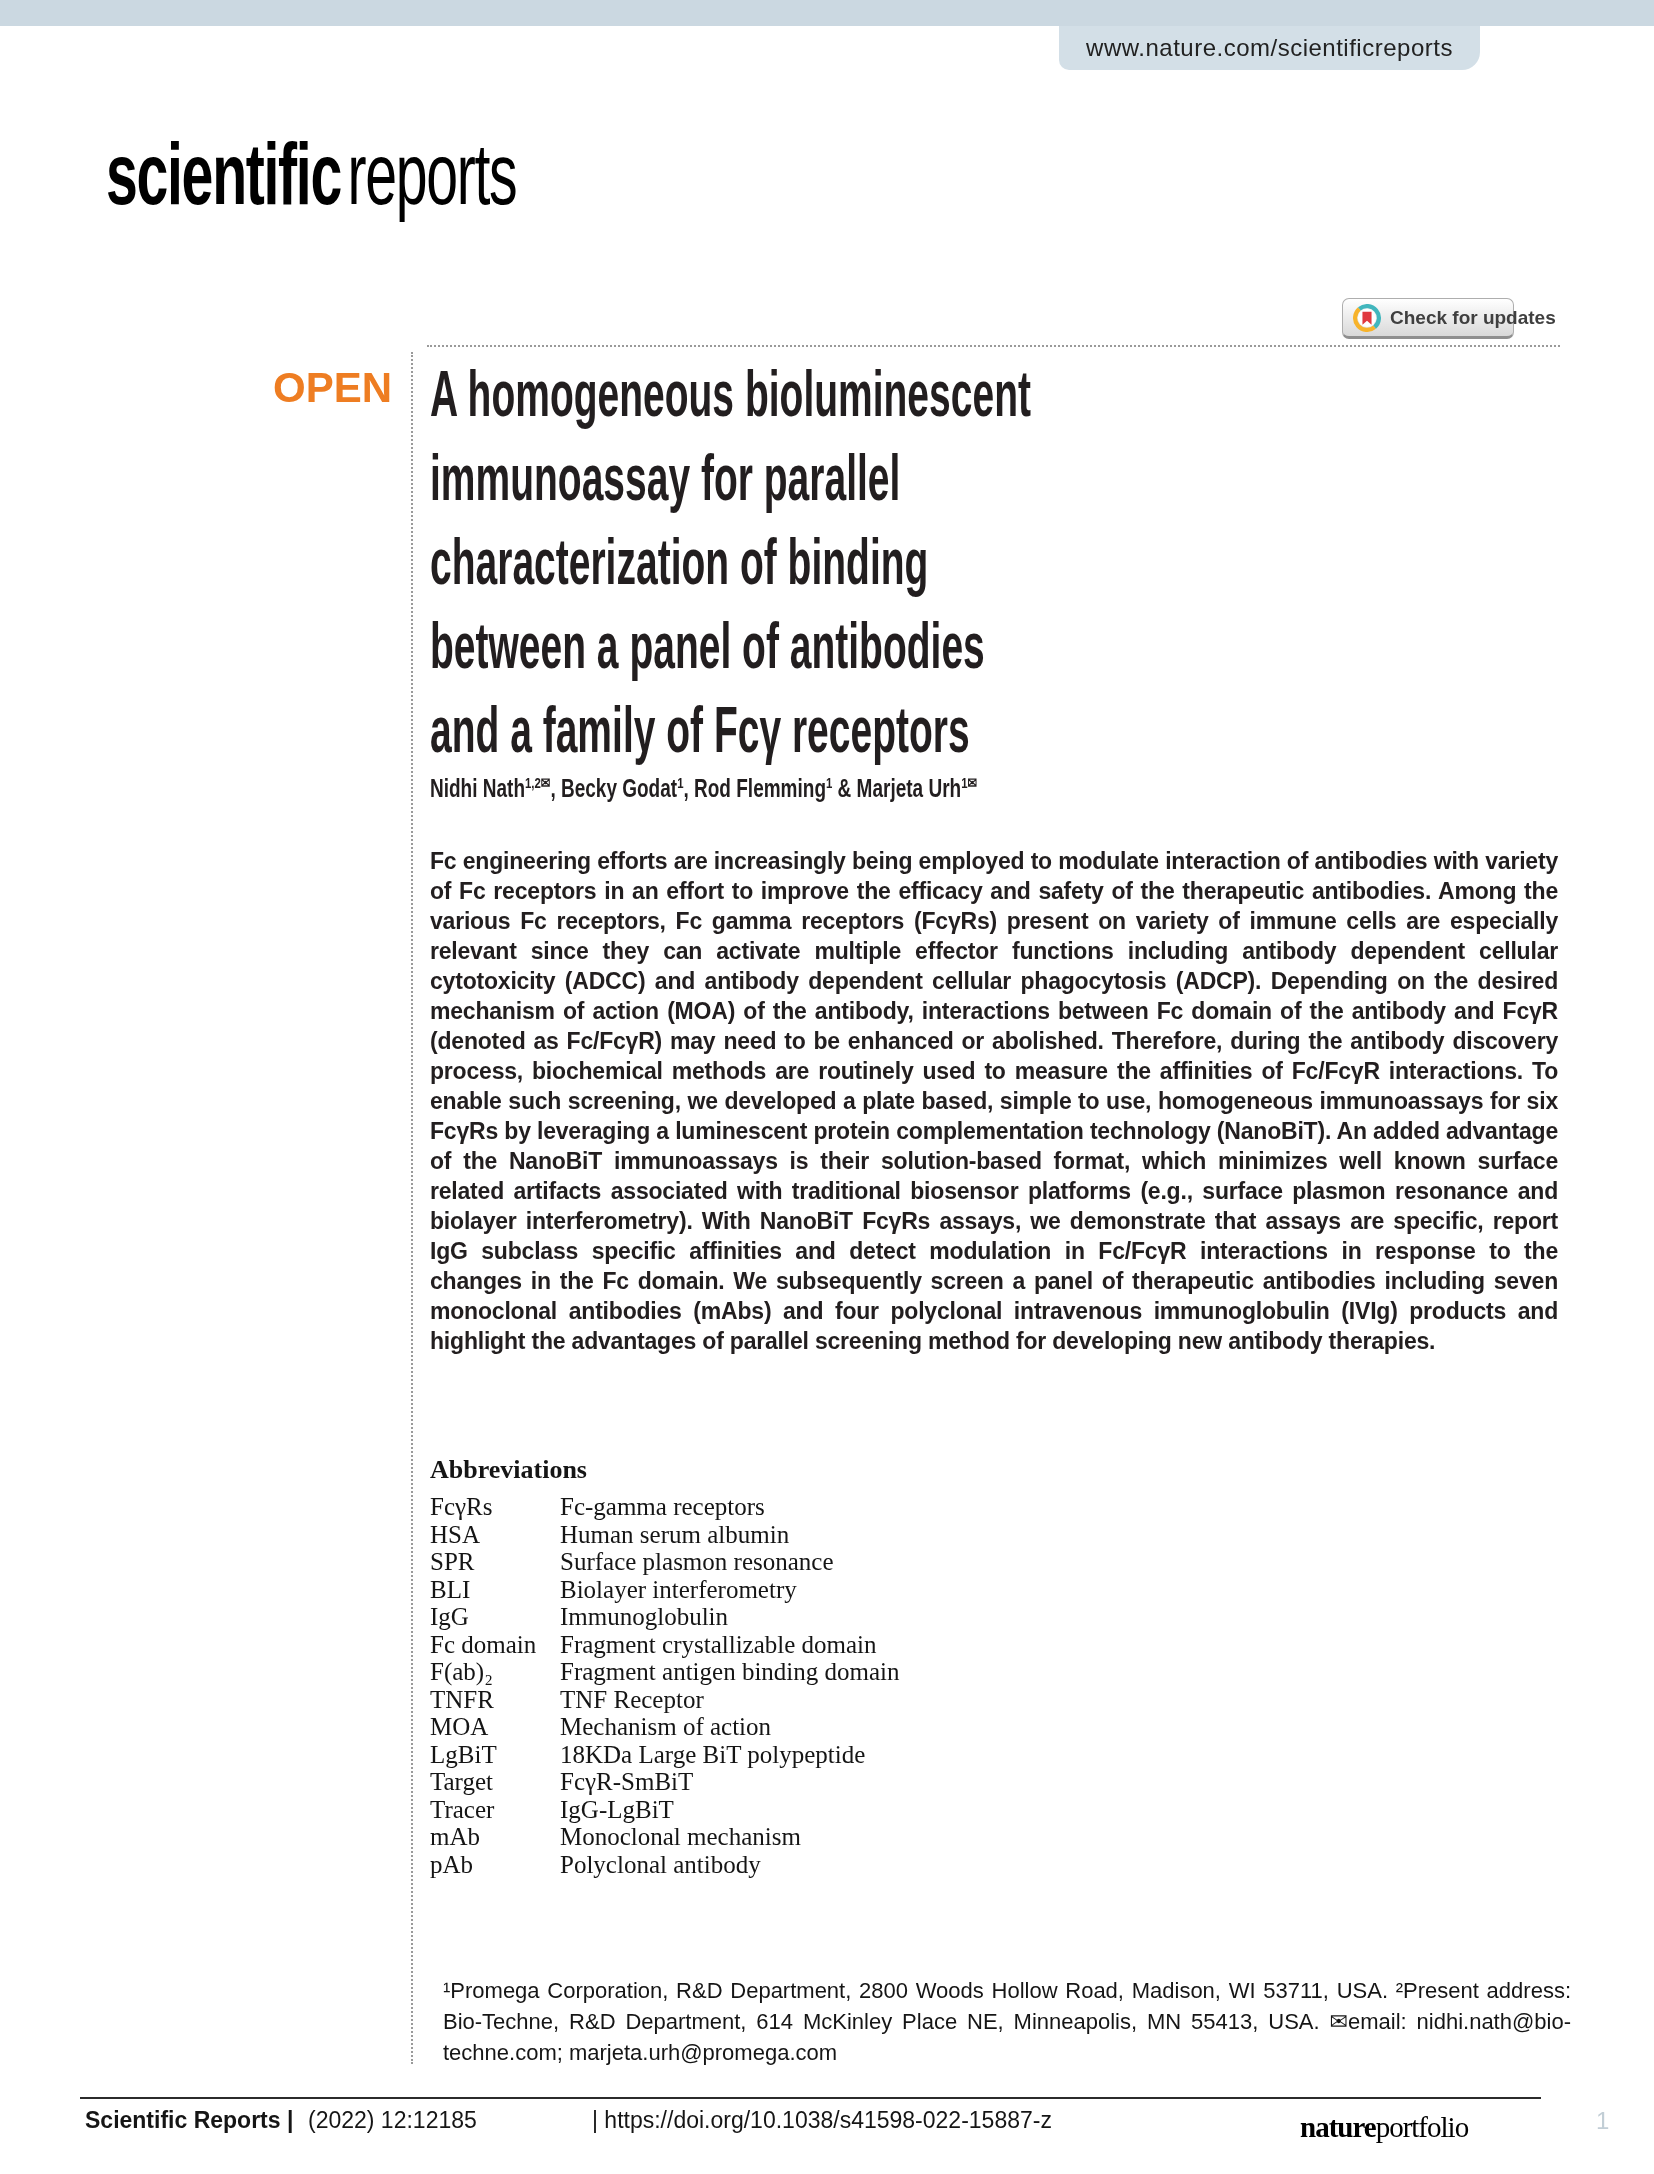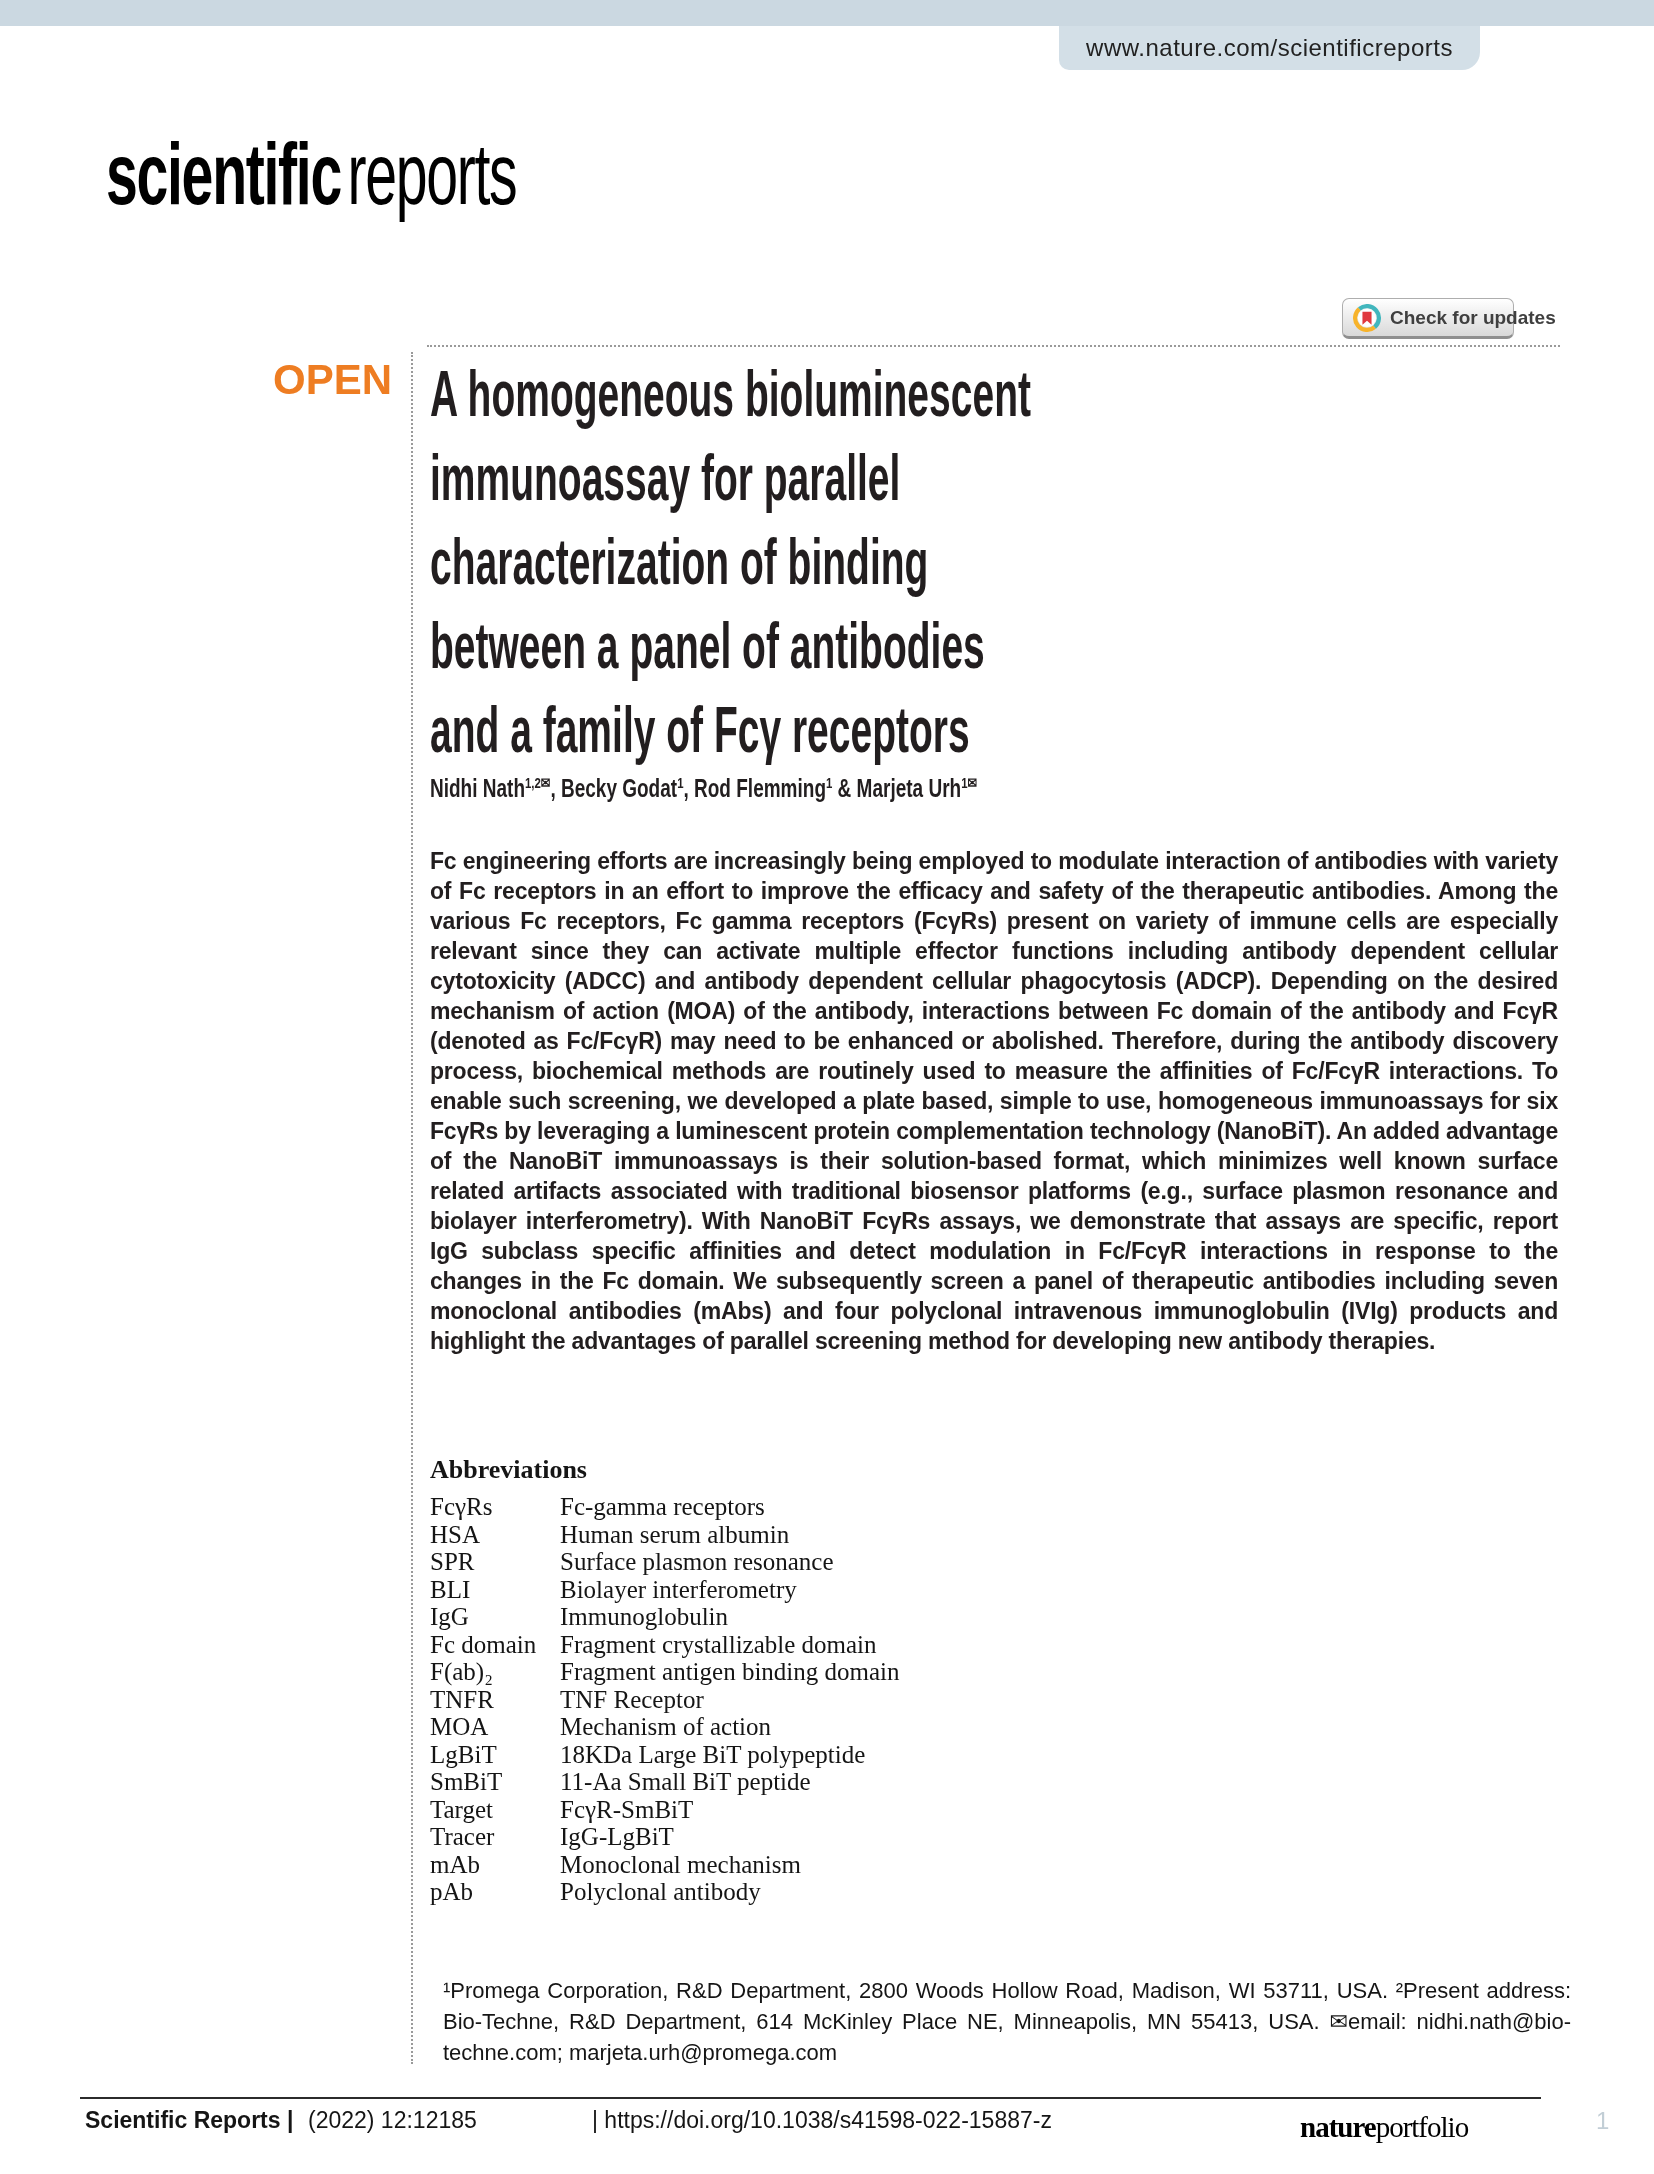--- a/index.html
+++ b/index.html
@@ -23,21 +23,21 @@
              border:1px solid #aeaeae;border-bottom:3px solid #8f8f8f;border-radius:7px;
              background:linear-gradient(#ffffff,#d9d9d9);display:flex;align-items:center;
              gap:9px;padding:0 10px;cursor:pointer;}
   .check-btn .label{font-size:19px;font-weight:700;color:#3f3f3f;white-space:nowrap;}
 
   
   .dot-h{position:absolute;left:427px;top:345px;width:1133px;border-top:2px dotted #9a9a9a;height:0;}
   .dot-v{position:absolute;left:411px;top:352px;height:1712px;border-left:2px dotted #9a9a9a;width:0;}
 
   
-  .open-label{position:absolute;left:228px;top:356px;width:164px;text-align:right;
+  .open-label{position:absolute;left:228px;top:364px;width:164px;text-align:right;
               font-size:42px;font-weight:700;color:#ee7d22;letter-spacing:0;}
 
   
   .title{position:absolute;left:430px;top:352px;width:1750px;font-size:65px;font-weight:700;
          line-height:84px;color:#221e1f;transform:scaleX(0.60);transform-origin:0 0;
          white-space:pre-line;}
 
   
   .authors{position:absolute;left:430px;top:774px;font-size:25px;font-weight:700;color:#221e1f;
            transform:scaleX(0.76);transform-origin:0 0;white-space:nowrap;}
@@ -150,24 +150,20 @@
         </div>
         <div class="abbrev-row">
           <span class="abbrev-term">MOA</span>
           <span class="abbrev-def">Mechanism of action</span>
         </div>
         <div class="abbrev-row">
           <span class="abbrev-term">LgBiT</span>
           <span class="abbrev-def">18KDa Large BiT polypeptide</span>
         </div>
         <div class="abbrev-row">
-          <span class="abbrev-term">SmBiT</span>
-          <span class="abbrev-def">11-Aa Small BiT peptide</span>
-        </div>
-        <div class="abbrev-row">
           <span class="abbrev-term">Target</span>
           <span class="abbrev-def">FcγR-SmBiT</span>
         </div>
         <div class="abbrev-row">
           <span class="abbrev-term">Tracer</span>
           <span class="abbrev-def">IgG-LgBiT</span>
         </div>
         <div class="abbrev-row">
           <span class="abbrev-term">mAb</span>
           <span class="abbrev-def">Monoclonal mechanism</span>

